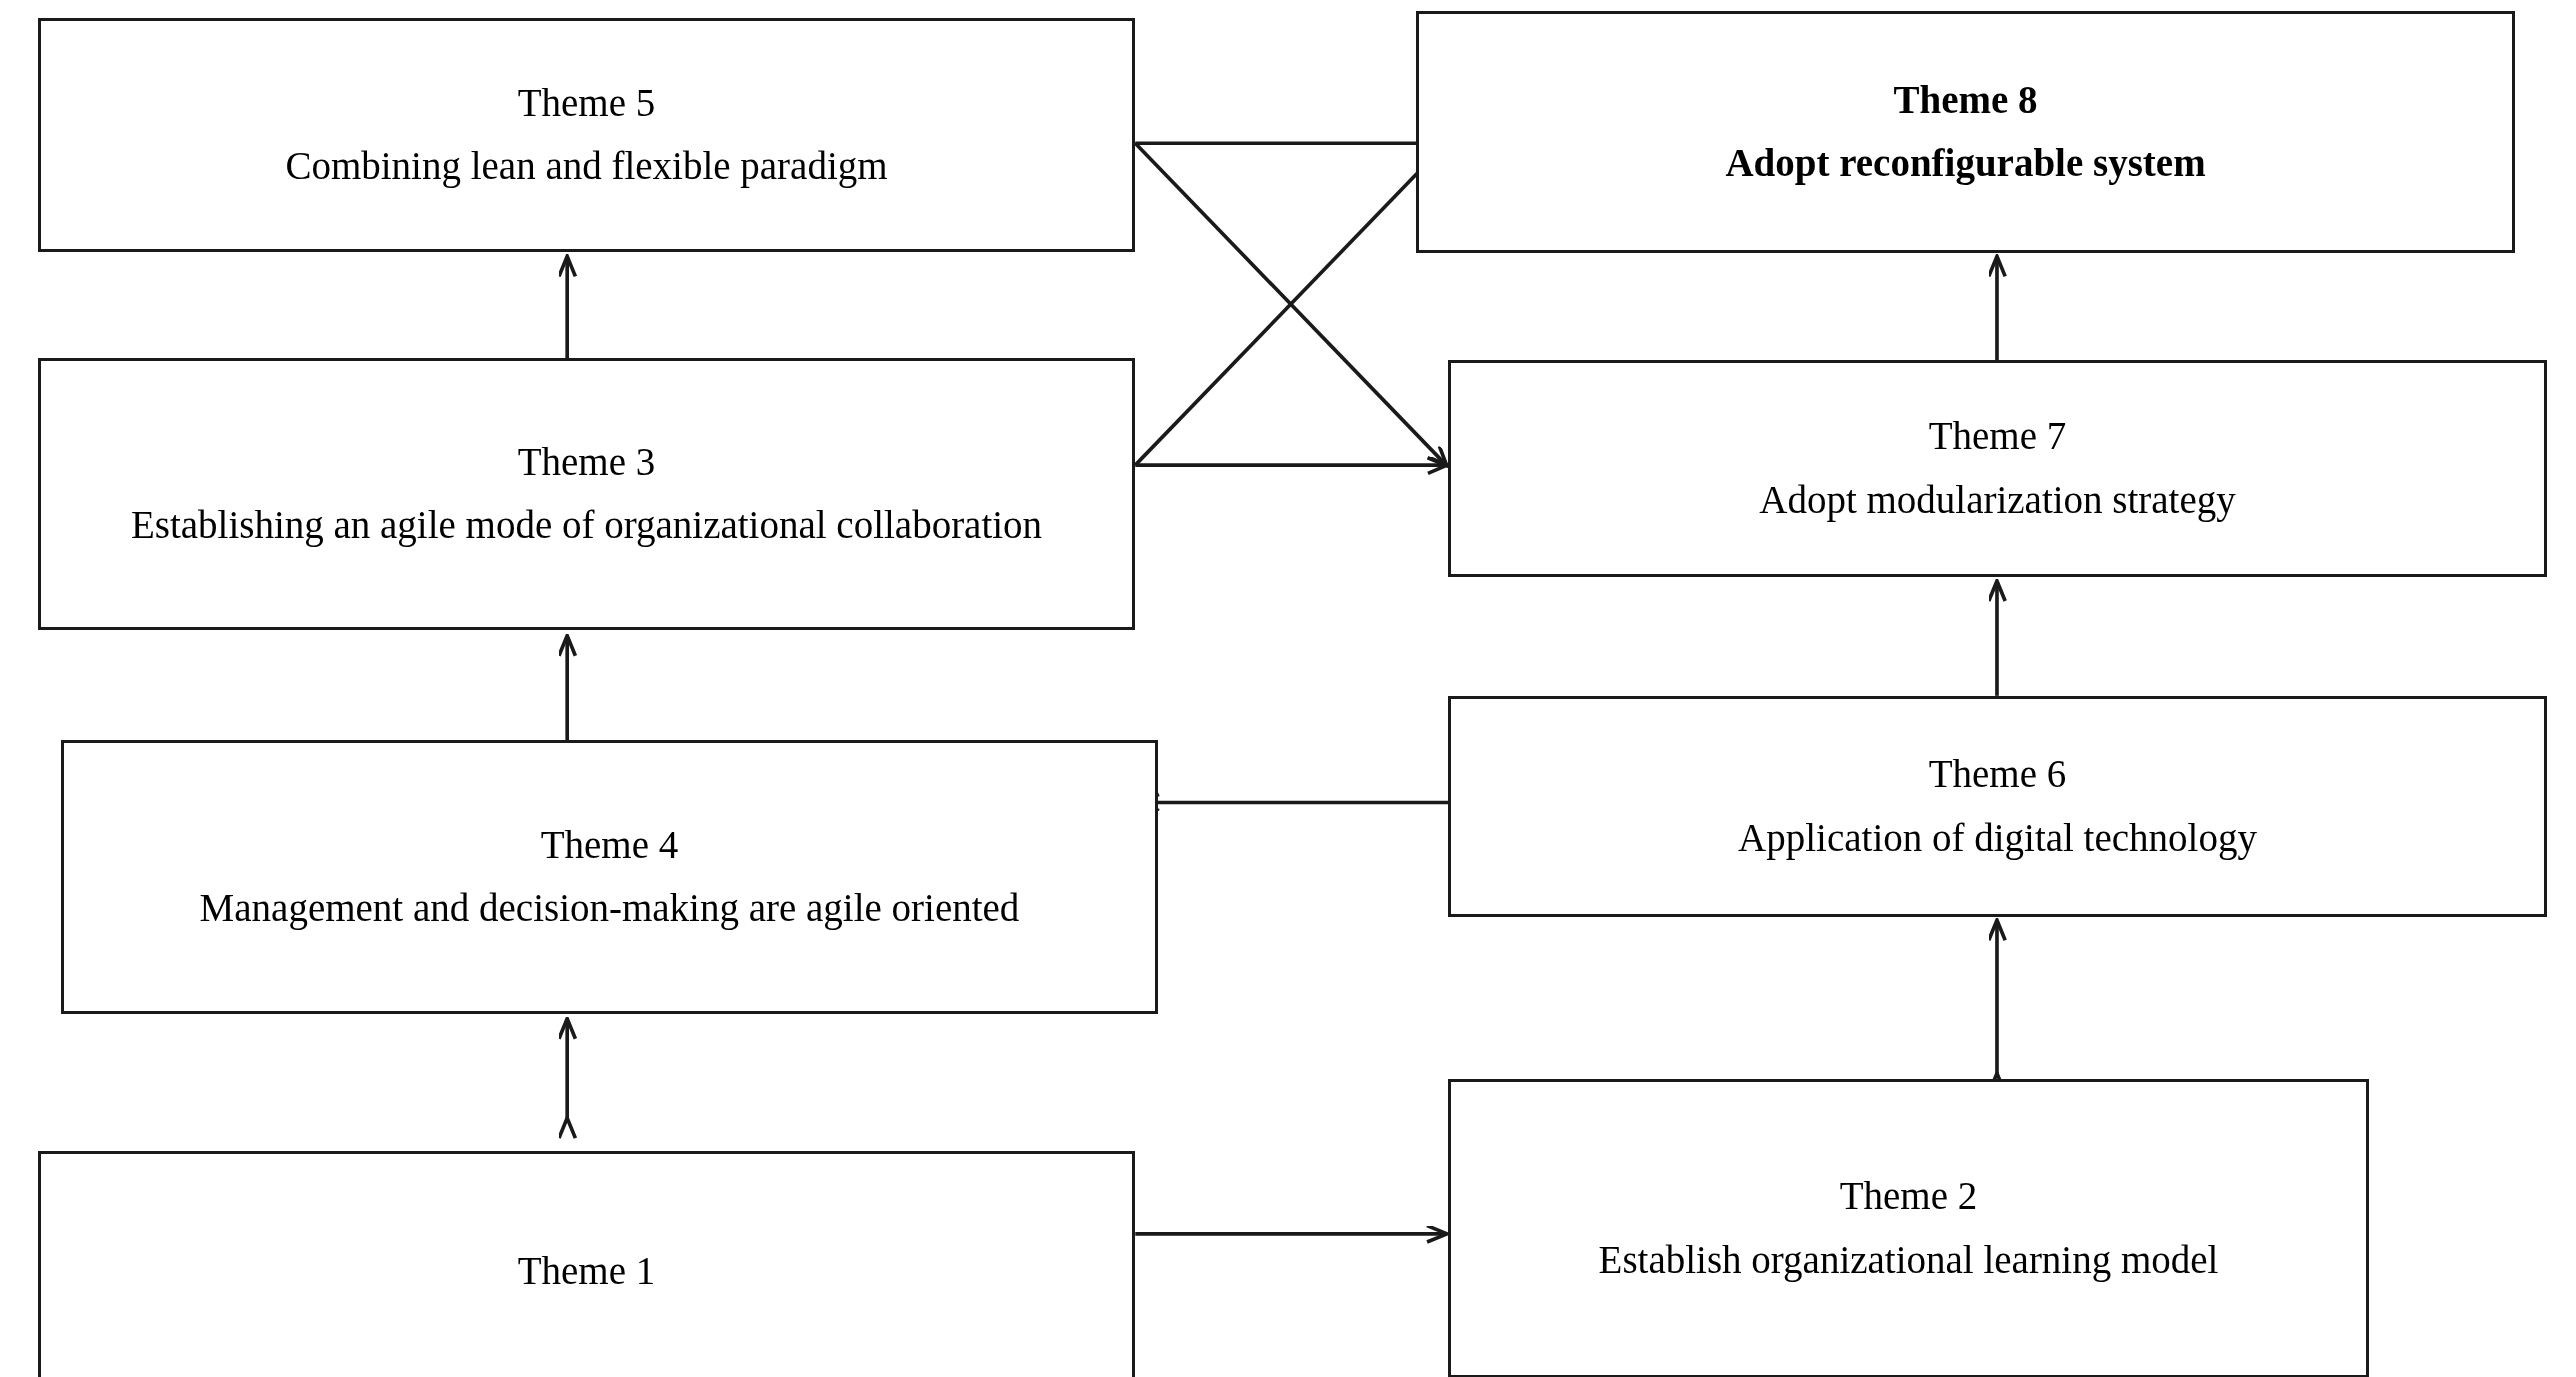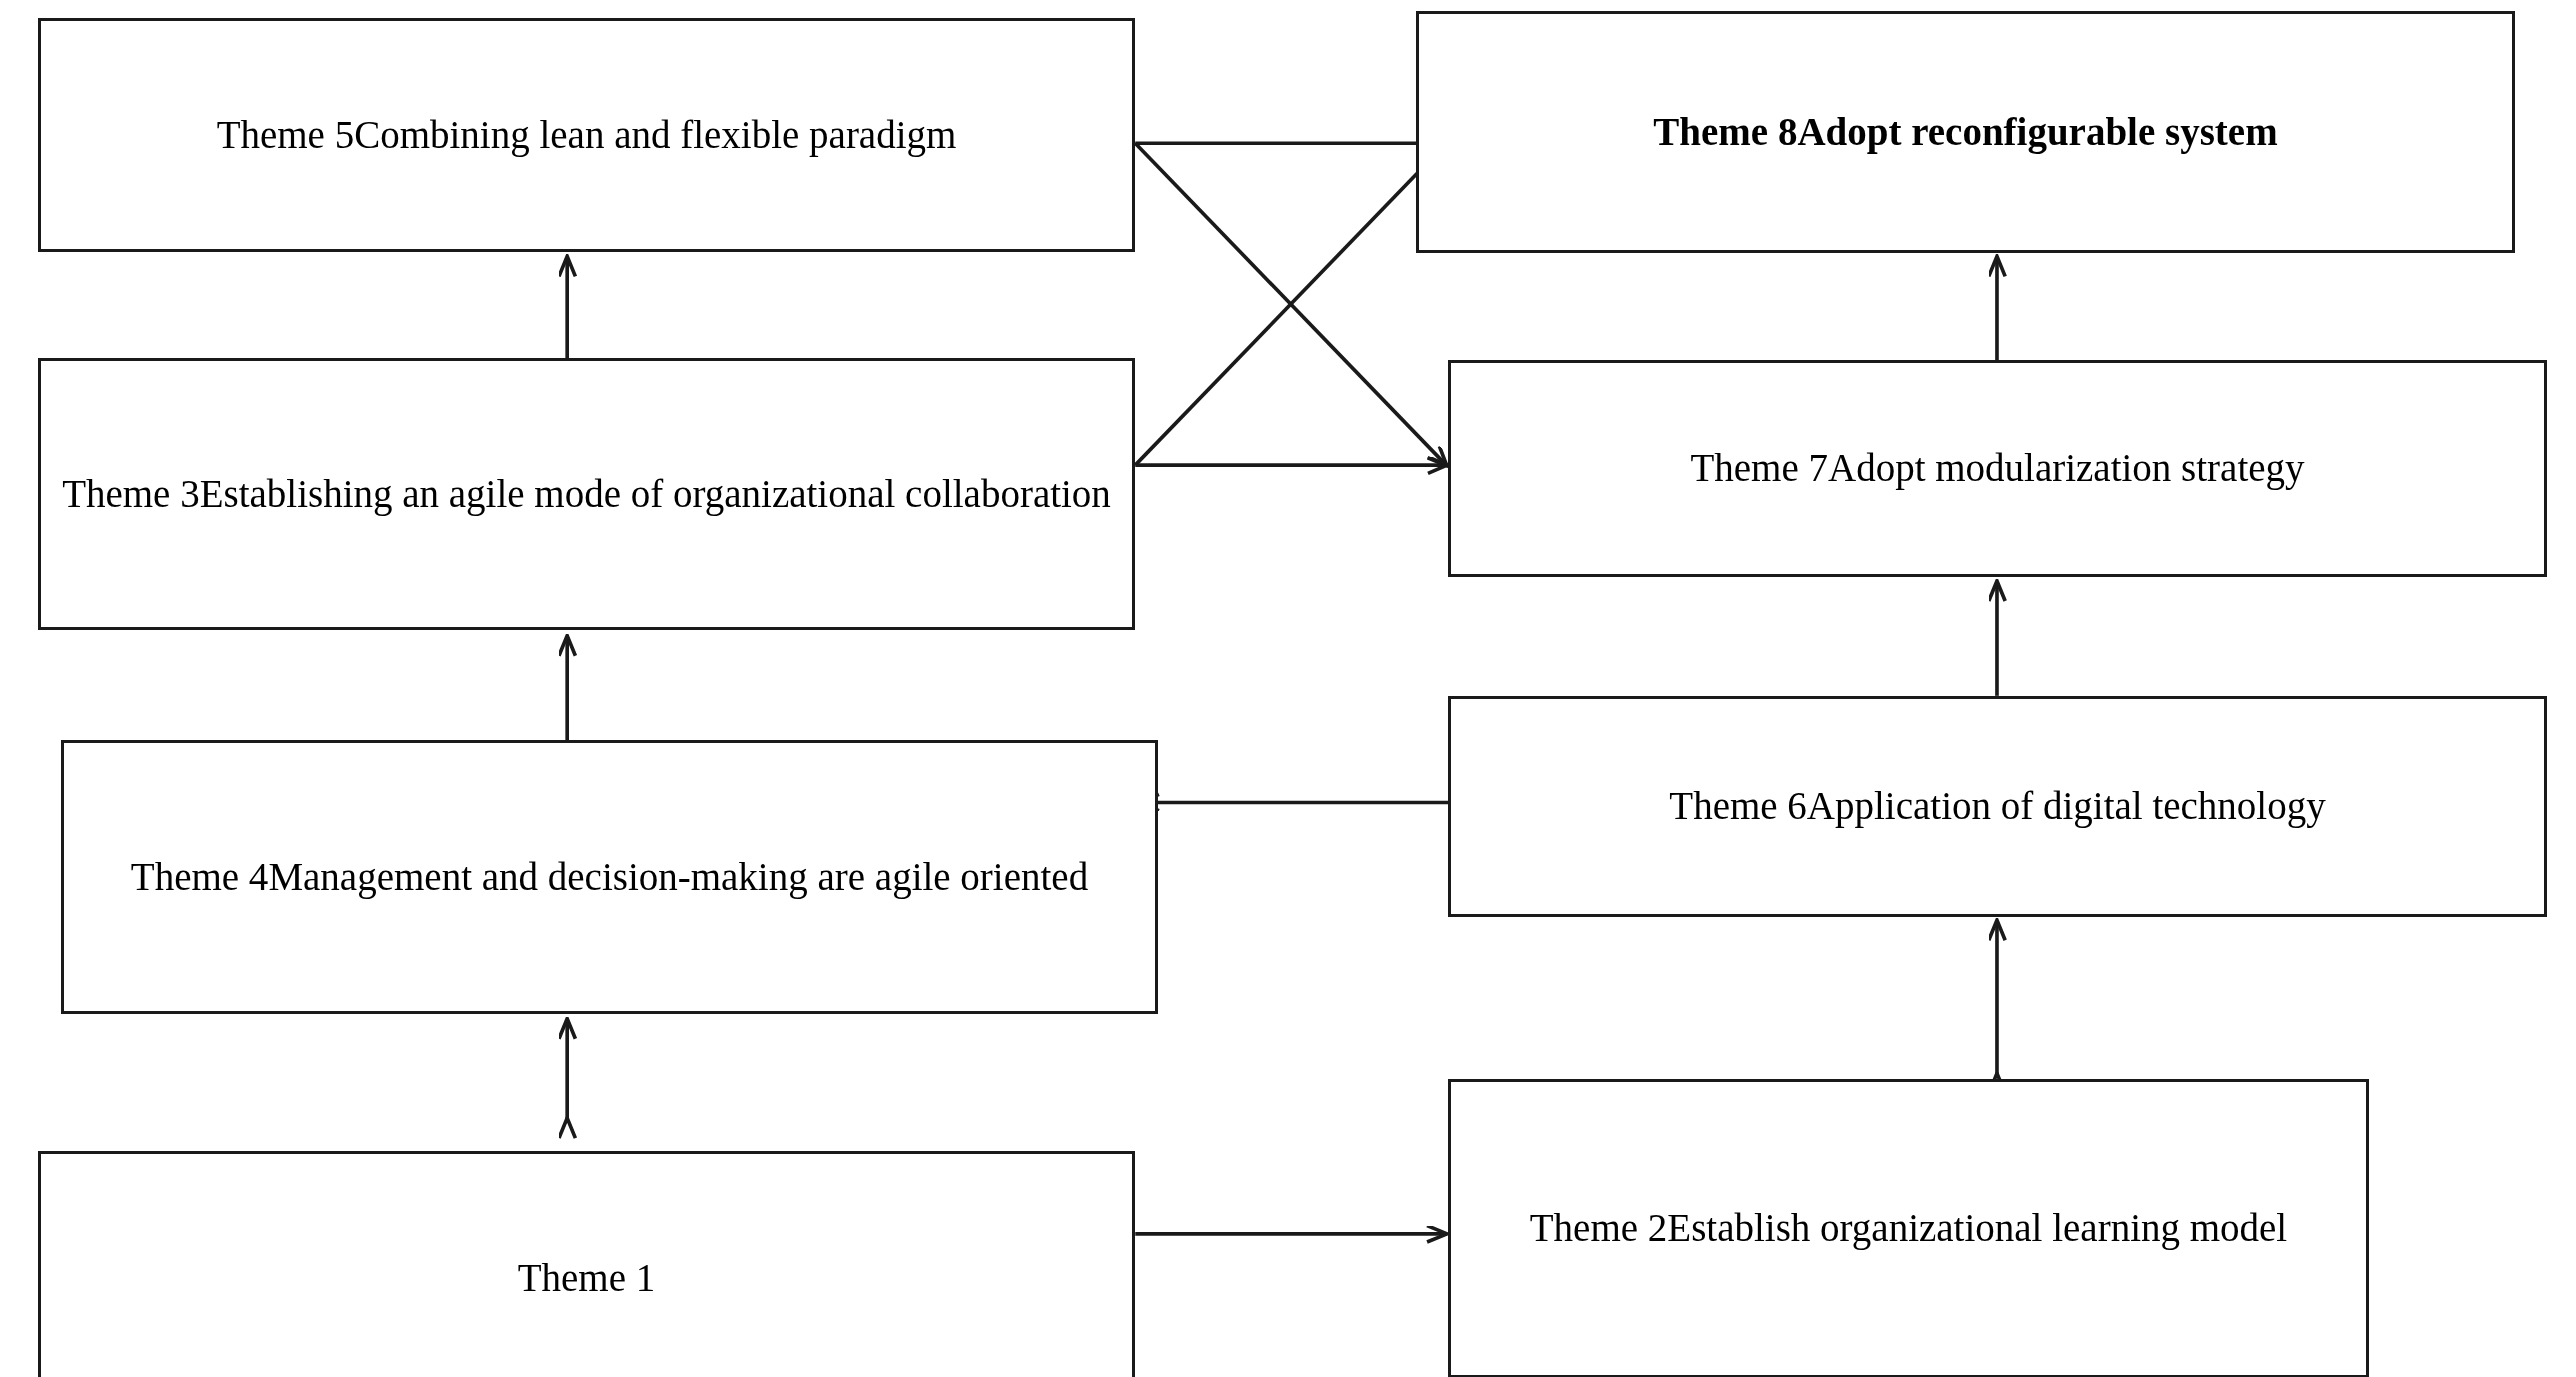--- a/index.html
+++ b/index.html
@@ -1,20 +1,20 @@
 <!DOCTYPE html>
 <html style="font-size:14.6px"><head>
 <meta charset="utf-8">
 <style>
   html,body{margin:0;padding:0;background:#ffffff;}
   body{width:2576px;height:1378px;position:relative;overflow:hidden;
        font-family:"Liberation Serif","DejaVu Serif",serif;color:#000;}
   #canvas{position:absolute;inset:0;width:2576px;height:1378px;}
   .node{position:absolute;box-sizing:border-box;background:#ffffff;
-        border:3.6px solid #1a1a1a;display:flex;
+        border:3.6px solid #1a1a1a;display:flex;flex-direction:column;
         align-items:center;justify-content:center;text-align:left;
         padding:5.5px 12.8px;z-index:3;}
   .node .ttl{font-size:39px;line-height:1.30;}
   .node .dsc{font-size:39px;line-height:1.30;max-width:100%;}
   .node .gap{height:12.8px;}
   
   #n-theme5{left:38px;top:18px;width:1097px;height:234px;}
   #n-theme3{left:38px;top:358px;width:1097px;height:272px;}
   #n-theme4{left:38px;top:740px;width:1097px;height:274px;margin-left:23px;}
   #n-theme1{left:38px;top:1123px;width:1097px;height:254px;margin-top:28px;}

